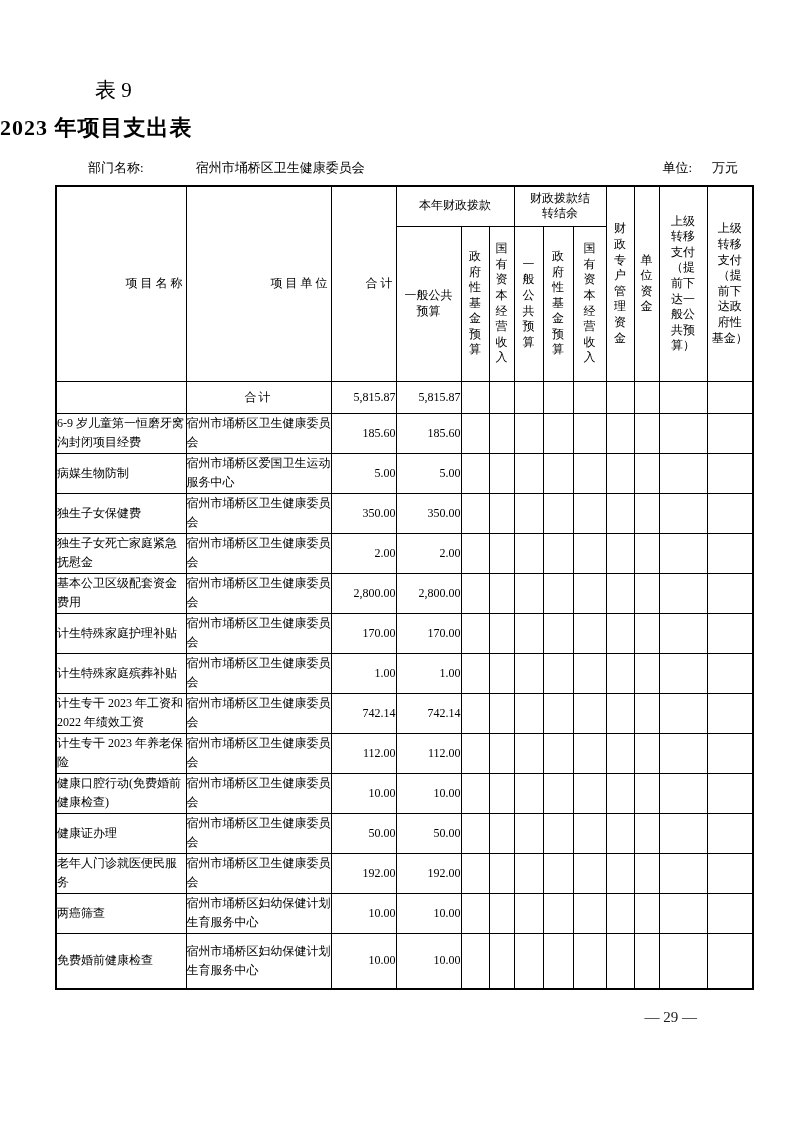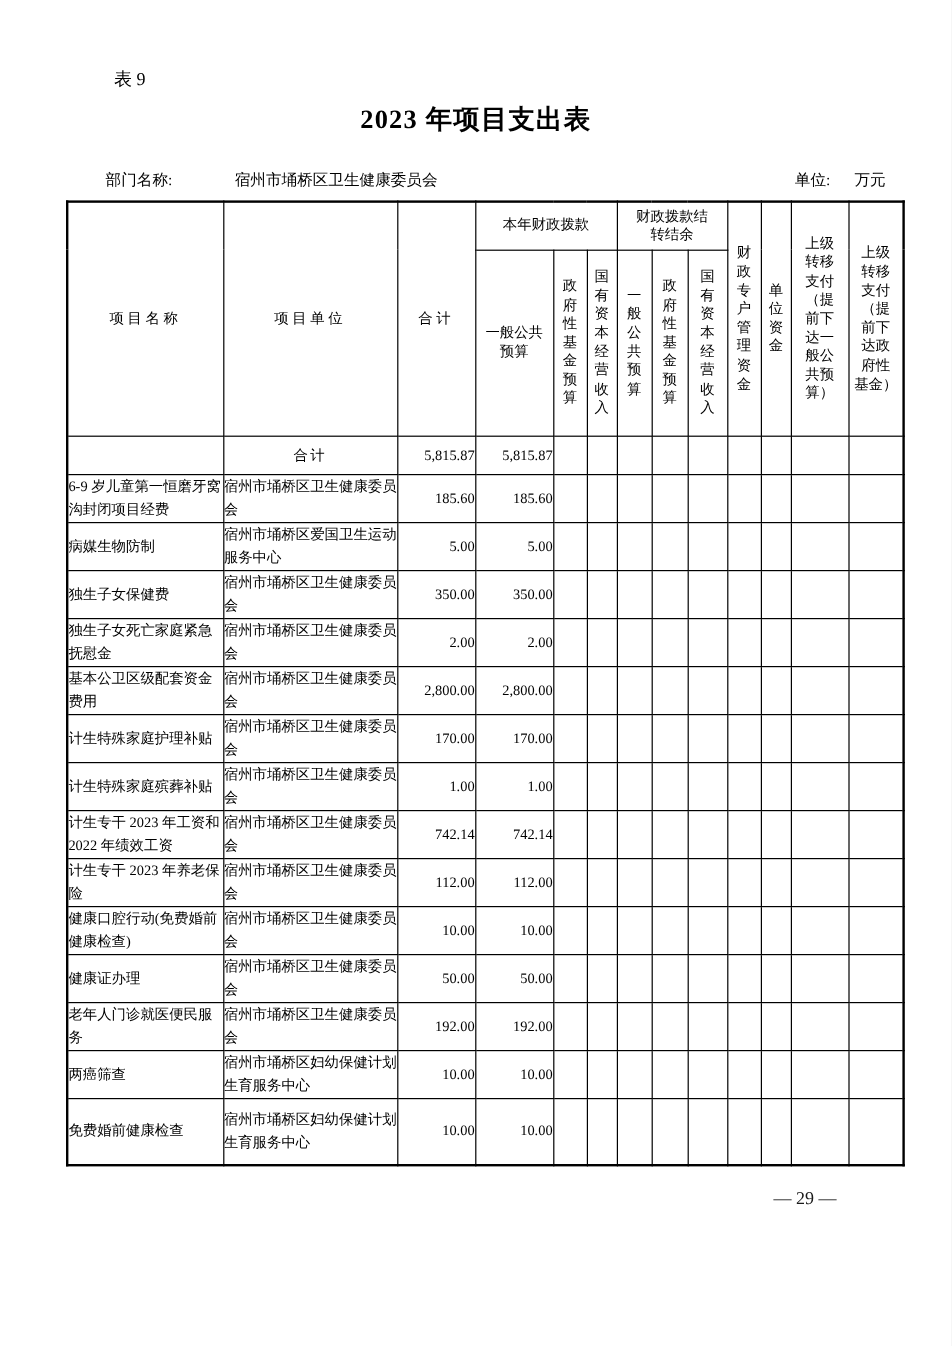--- a/index.html
+++ b/index.html
@@ -6,36 +6,35 @@
   html, body { margin: 0; padding: 0; }
   body {
     width: 793px; height: 1122px;
     background: #ffffff;
     color: #000;
     font-family: "Liberation Serif", "DejaVu Serif", serif;
     outline: 1px solid #e8e8e8;
     overflow: hidden;
   }
   .sheet-label {
-    padding-top: 57px;
+    padding-top: 76px;
     margin-left: 95px;
-    font-size: 15px;
+    font-size: 21px;
   }
   .doc-title {
     margin: 9px 0 0 0;
-    text-align: center;
     font-size: 22px;
     font-weight: bold;
     letter-spacing: 1px;
   }
   .meta {
     display: flex;
     align-items: baseline;
     width: 697px;
-    margin: 26px 0 8px 55px;
+    margin: 16px 0 8px 55px;
     font-size: 13px;
   }
   .meta .dept-label { margin-left: 33px; }
   .meta .dept-name { margin-left: 52px; }
   .meta .spacer { flex: 1; }
   .meta .unit-value { margin-left: 20px; margin-right: 14px; }
 
   table.budget {
     border-collapse: collapse;
     table-layout: fixed;
@@ -49,21 +48,21 @@
     font-size: 12px;
     padding: 0;
     overflow: hidden;
     vertical-align: middle;
   }
   th.hcell {
     text-align: center;
     white-space: pre-line;
     line-height: 1.3;
   }
-  th.spaced { letter-spacing: 3px; font-size: 13px; }
+  th.spaced { letter-spacing: 3px; font-size: 13px; text-align: right; }
   tr.head-row-1 { height: 40px; }
   tr.head-row-2 { height: 155px; }
   td.name { text-align: left; padding: 1px 3px 1px 4px; line-height: 1.55; }
   td.unit { text-align: left; padding: 1px 4px 1px 6px; line-height: 1.55; }
   td.c    { text-align: center; letter-spacing: 2px; }
   td.num  { text-align: right; padding-right: 7px; font-size: 13px; font-family: "Liberation Serif", "DejaVu Serif", serif; }
   .page-footer {
     margin-top: 19px;
     text-align: right;
     padding-right: 96px;

